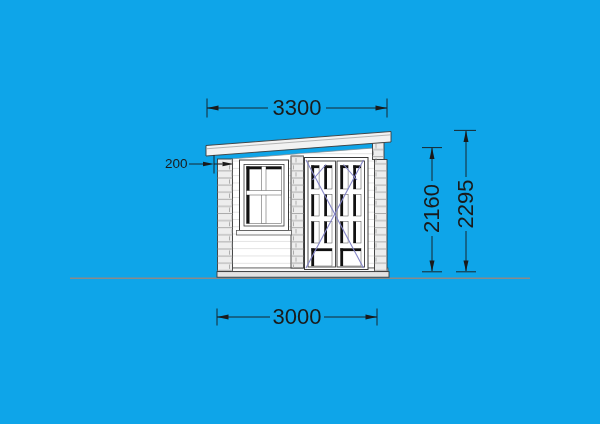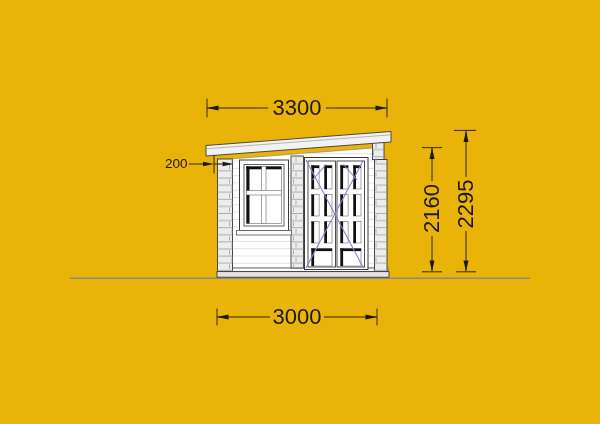--- a/index.html
+++ b/index.html
@@ -1,16 +1,16 @@
 <!DOCTYPE html>
 <html style="--outline: #3a3a3a; --dim: #1a1a1a; --board_line: #dcdcdc; --log_fill: #ededed; --roof_fill: #f2f2f2; --base_fill: #e3e3e3; --glass_dark: #111111; --swing_blue: #8585c7; --ground: #8a8a8a;"><head>
 <meta charset="utf-8">
 <style>
   html,body{margin:0;padding:0;background:#ffffff;}
-  #canvas{position:relative;width:600px;height:424px;background:#eab308;overflow:hidden;
+  #canvas{position:relative;width:600px;height:424px;background:#0ea5e9;overflow:hidden;
           font-family:"Liberation Sans",sans-serif;}
   svg{display:block;}
   .dim{stroke:var(--dim,#1a1a1a);stroke-width:.9;fill:none;}
   .dimfill{fill:var(--dim,#1a1a1a);stroke:none;}
   .dimtext{font-family:"Liberation Sans",sans-serif;font-size:22px;fill:var(--dim,#1a1a1a);}
   .dimtext-sm{font-family:"Liberation Sans",sans-serif;font-size:13.5px;fill:var(--dim,#1a1a1a);}
   .groundline{stroke:var(--ground,#8a8a8a);stroke-width:1.6;fill:none;}
   .rooffill{fill:var(--roof_fill,#f2f2f2);stroke:var(--outline,#3a3a3a);stroke-width:.9;stroke-linejoin:round;}
   .roofline{stroke:#9a9a9a;stroke-width:.7;fill:none;}
   .wallpoly{fill:#ffffff;stroke:#8a8a8a;stroke-width:.7;}

